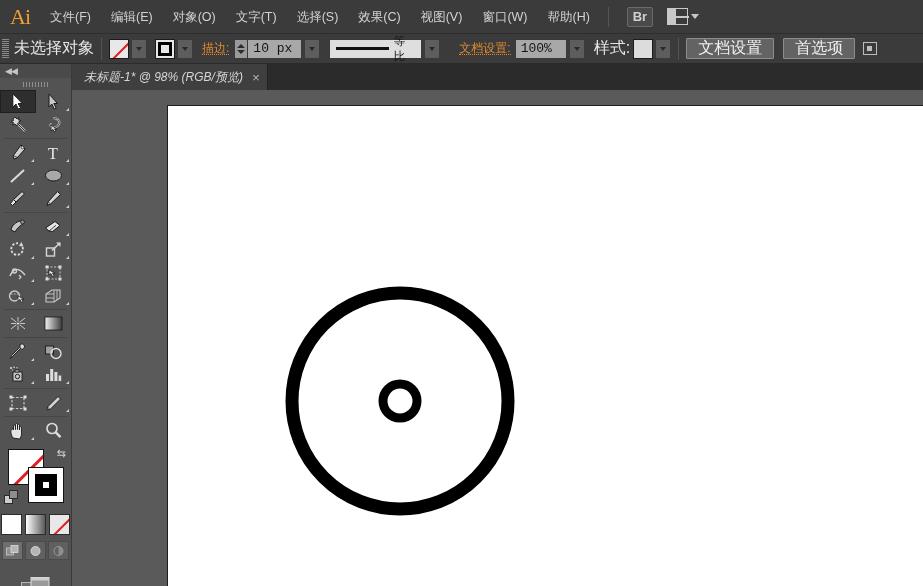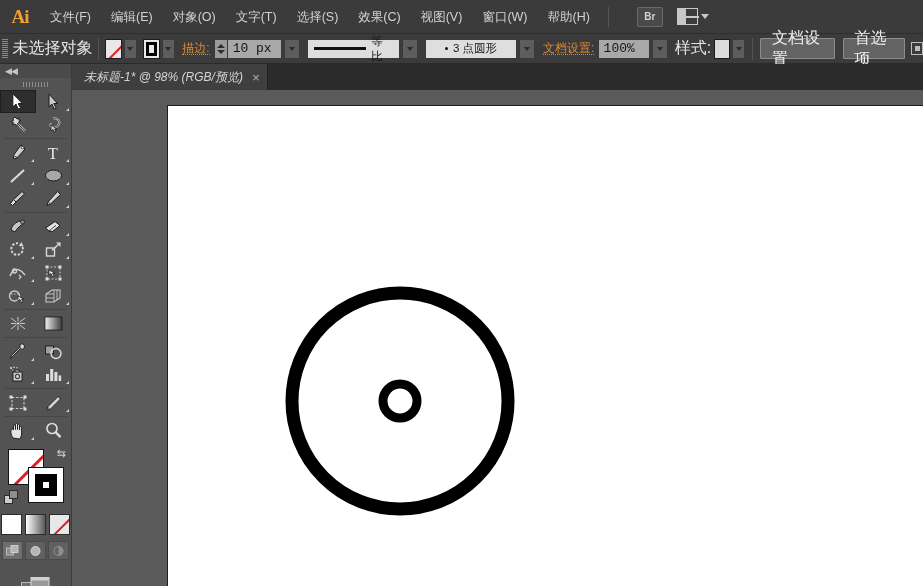--- a/index.html
+++ b/index.html
@@ -15,36 +15,36 @@
   
   .menubar {
     position: absolute; left: 0; top: 0; width: 923px; height: 34px;
     background: #3b3b3b;
     display: flex; align-items: center;
     border-bottom: 1px solid #2e2e2e;
   }
   .ai-logo {
     width: 40px; height: 34px;
     display: flex; align-items: center; justify-content: center;
-    color: #f0a030; font-size: 19px; font-weight: bold;
+    color: #f0a030; font-size: 22px; font-weight: normal;
     font-family: "Liberation Serif", serif;
     letter-spacing: -1px;
   }
   .menu-item {
     padding: 0 10px; height: 34px; line-height: 34px;
     color: #d2d2d2; font-size: 12.5px; white-space: nowrap; cursor: default;
   }
   .menu-sep-v {
     width: 1px; height: 20px; background: #555; margin: 0 8px;
   }
   .br-btn {
     width: 26px; height: 20px; background: #4a4a4a;
     border: 1px solid #6a6a6a; border-radius: 2px;
     display: flex; align-items: center; justify-content: center;
-    color: #d0d0d0; font-size: 10px; font-weight: bold; margin-left: 20px;
+    color: #d0d0d0; font-size: 13px; font-weight: bold; margin-left: 10px;
   }
   .arrange-btn {
     display: flex; align-items: center; gap: 3px; margin-left: 14px;
   }
   .arrange-ico {
     width: 21px; height: 17px; border: 1.5px solid #c8c8c8; position: relative;
   }
   .arrange-ico::before {
     content: ""; position: absolute; left: 0; top: 0;
     width: 8px; height: 100%; background: #c8c8c8;
@@ -313,29 +313,20 @@
       <div class="sel-field" style="width:93px">
         <span class="profile-line"></span>
         <span>等比</span>
       </div>
       <div class="dd-btn">
           <div class="caret-d"></div>
         </div>
     </div>
 
     <div style="width:9px"></div>
-    <div style="display:flex;align-items:center">
-      <div class="sel-field" style="width:92px">
-        <span class="brush-dot"></span>
-        <span>3 点圆形</span>
-      </div>
-      <div class="dd-btn">
-          <div class="caret-d"></div>
-        </div>
-    </div>
 
     <div style="width:10px"></div>
     <div class="opt-label-orange">文档设置:</div>
     <div style="width:4px"></div>
     <div style="display:flex;align-items:center">
       <div class="num-field" style="width:52px">100%</div>
       <div class="dd-btn">
           <div class="caret-d"></div>
         </div>
     </div>

